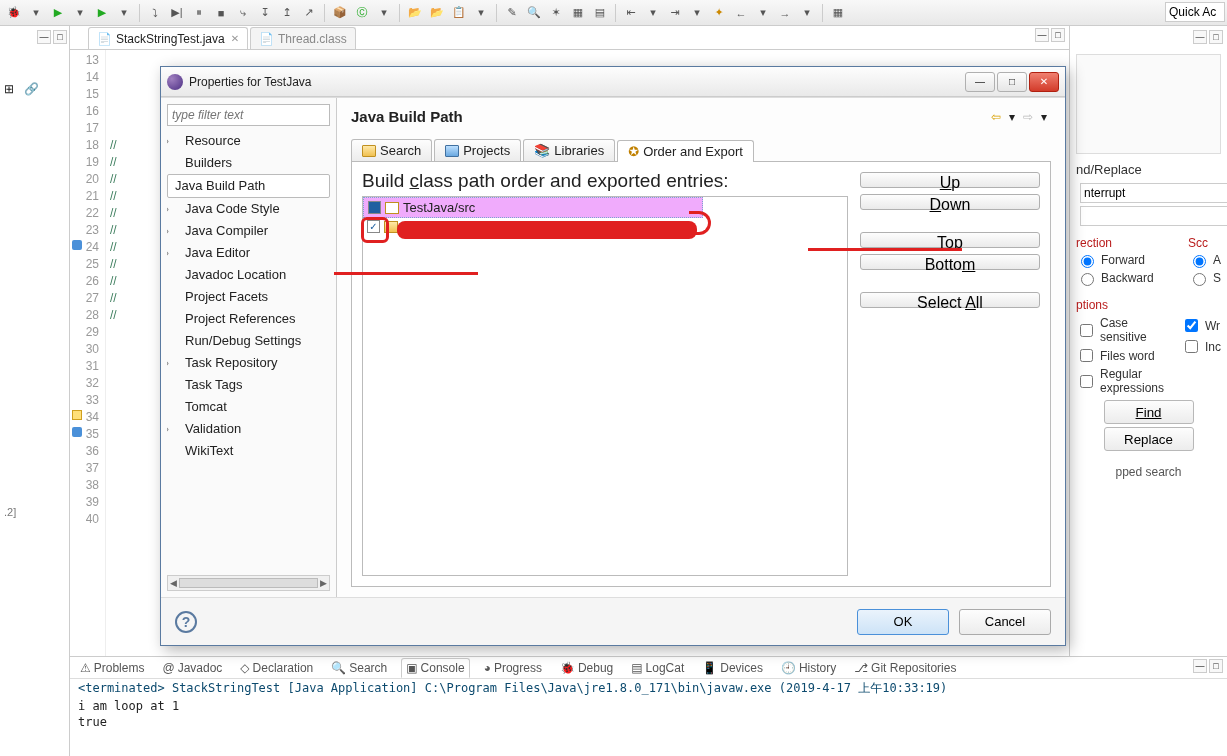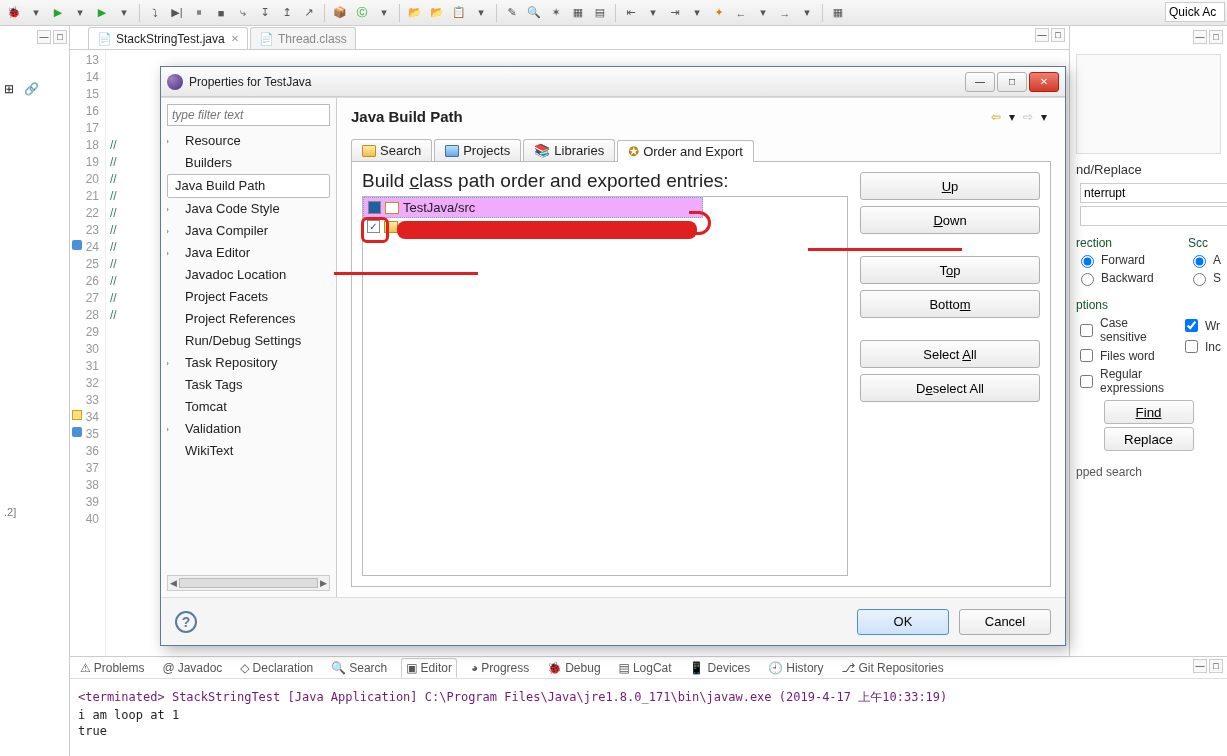--- a/index.html
+++ b/index.html
@@ -34,33 +34,33 @@
 .code-body .cl { height: 17px; }
 .code-body .comment { color: #3f7f5f; }
 
 
 .right-pane { width: 158px; background: #fff; border-left: 1px solid #ccc; padding: 4px 6px; font-size: 12px; color: #333; position: relative; }
 .right-pane .pane-controls { position: absolute; right: 4px; top: 4px; display: flex; gap: 2px; }
 .fr-row { display: flex; align-items: center; margin: 3px 0; gap: 4px; }
 .fr-label { width: 60px; text-align: right; overflow: hidden; white-space: nowrap; }
 .fr-input { flex: 1; height: 20px; border: 1px solid #ccc; padding: 1px 3px; font-size: 12px; }
 .fr-section { margin-top: 10px; }
-.fr-section-title { color: #14532d; margin-bottom: 2px; }
+.fr-section-title { color: #b91c1c; margin-bottom: 2px; }
 .fr-radio, .fr-check { display: flex; align-items: center; gap: 4px; margin: 2px 0; }
 .fr-btn { width: 90px; height: 24px; border: 1px solid #b8b8b8; background: linear-gradient(#fdfdfd,#ececec); border-radius: 3px; margin: 3px auto; display: block; }
-.fr-wrapped { margin-top: 14px; color: #555; }
+.fr-wrapped { margin-top: 14px; color: #555; text-align: center; }
 
 
 .bottom-pane { position: absolute; left: 70px; right: 0; bottom: 0; height: 100px; background: #fff; border-top: 1px solid #ccc; }
 .bottom-tabs { height: 22px; border-bottom: 1px solid #ddd; display: flex; align-items: center; padding: 0 6px; gap: 10px; font-size: 12px; }
 .bottom-tab { display: flex; align-items: center; gap: 3px; color: #555; padding: 2px 4px; }
 .bottom-tab.active { border: 1px solid #ccc; border-bottom: 1px solid #fff; background: #fff; border-radius: 3px 3px 0 0; }
 .bottom-pane-controls { position: absolute; right: 4px; top: 2px; display: flex; gap: 2px; }
 .console-line { padding: 1px 8px; font-family: Consolas, monospace; font-size: 12px; }
-.console-line.hdr { color: #701a75; margin-top: 9px; }
+.console-line.hdr { color: #0c4a6e; }
 
 
 .dialog-backdrop { position: absolute; top: 66px; left: 160px; width: 906px; height: 580px; }
 .dialog { width: 100%; height: 100%; border: 1px solid #5a7aa0; background: #f5f5f5; box-shadow: 4px 4px 14px rgba(0,0,0,0.3); display: flex; flex-direction: column; }
 .titlebar { height: 30px; background: linear-gradient(#fdfdfd,#e9e9e9); border-bottom: 1px solid #ccc; display: flex; align-items: center; padding: 0 6px; }
 .titlebar .eclipse-icon { width: 16px; height: 16px; border-radius: 50%; background: radial-gradient(circle at 30% 30%, #a080c0, #4b2e83); margin-right: 6px; }
 .titlebar .title-text { flex: 1; font-size: 12px; }
 .win-btns { display: flex; gap: 2px; }
 .win-btn { width: 30px; height: 20px; border: 1px solid #b0b0b0; background: linear-gradient(#fdfdfd,#e6e6e6); border-radius: 3px; display: flex; align-items: center; justify-content: center; font-size: 10px; }
 .win-btn.close { background: linear-gradient(#f08070,#d23b2a); color: #fff; border-color: #b02010; }
@@ -97,21 +97,21 @@
 .order-check.checked::after { content: '✓'; color: #2060a0; }
 .folder-ico { width: 14px; height: 12px; background: linear-gradient(#ffe9a8,#f0c050); border: 1px solid #c09020; border-radius: 1px; }
 .pkg-ico { width: 14px; height: 12px; background: #fff; border: 1px solid #c09020; position: relative; }
 
 .redline-h { position: absolute; height: 3px; background: #e02020; }
 .redbox { position: absolute; border: 3px solid #e02020; border-radius: 6px; }
 .scribble { position: absolute; background: #e02020; height: 18px; border-radius: 8px; }
 
 .order-btns { width: 180px; display: flex; flex-direction: column; gap: 6px; }
 .order-btns-spacer { height: 10px; }
-.ord-btn { height: 28px; border: 1px solid #b0b0b0; background: linear-gradient(#fdfdfd,#eaeaea); border-radius: 3px; font-size: 13px; }
+.ord-btn { height: 16px; border: 1px solid #b0b0b0; background: linear-gradient(#fdfdfd,#eaeaea); border-radius: 3px; font-size: 16px; }
 .ord-btn u { text-decoration: underline; }
 
 .dialog-footer { height: 48px; border-top: 1px solid #ddd; display: flex; align-items: center; padding: 0 14px; }
 .help-icon { width: 22px; height: 22px; border: 2px solid #5a7aa0; border-radius: 50%; color: #5a7aa0; font-weight: bold; display: flex; align-items: center; justify-content: center; font-size: 14px; }
 .footer-spacer { flex: 1; }
 .dlg-btn { width: 92px; height: 26px; border: 1px solid #aaa; background: linear-gradient(#fdfdfd,#ececec); border-radius: 3px; font-size: 13px; }
 .dlg-btn.primary { border-color: #4a90d9; background: linear-gradient(#eaf3fc,#cde3f7); margin-left: 48px; }
 
 .mini-icon { display: inline-block; }
 </style>
@@ -347,21 +347,21 @@
     <div class="bottom-tab">
         <span>◇</span>
         <span>Declaration</span>
       </div>
     <div class="bottom-tab">
         <span>🔍</span>
         <span>Search</span>
       </div>
     <div class="bottom-tab active">
         <span>▣</span>
-        <span>Editor</span>
+        <span>Console</span>
       </div>
     <div class="bottom-tab">
         <span>◕</span>
         <span>Progress</span>
       </div>
     <div class="bottom-tab">
         <span>🐞</span>
         <span>Debug</span>
       </div>
     <div class="bottom-tab">
@@ -478,21 +478,20 @@
             </div>
           </div>
           <div class="order-btns">
             <button class="ord-btn"><u>U</u>p</button>
             <button class="ord-btn"><u>D</u>own</button>
             <div class="order-btns-spacer"></div>
             <button class="ord-btn">T<u>o</u>p</button>
             <button class="ord-btn">Botto<u>m</u></button>
             <div class="order-btns-spacer"></div>
             <button class="ord-btn">Select <u>A</u>ll</button>
-            <button class="ord-btn">D<u>e</u>select All</button>
           </div>
         </div>
       </div>
     </div>
     <div class="dialog-footer">
       <div class="help-icon">?</div>
       <div class="footer-spacer"></div>
       <button class="dlg-btn primary">OK</button>
       <div style="width:10px"></div>
       <button class="dlg-btn">Cancel</button>

